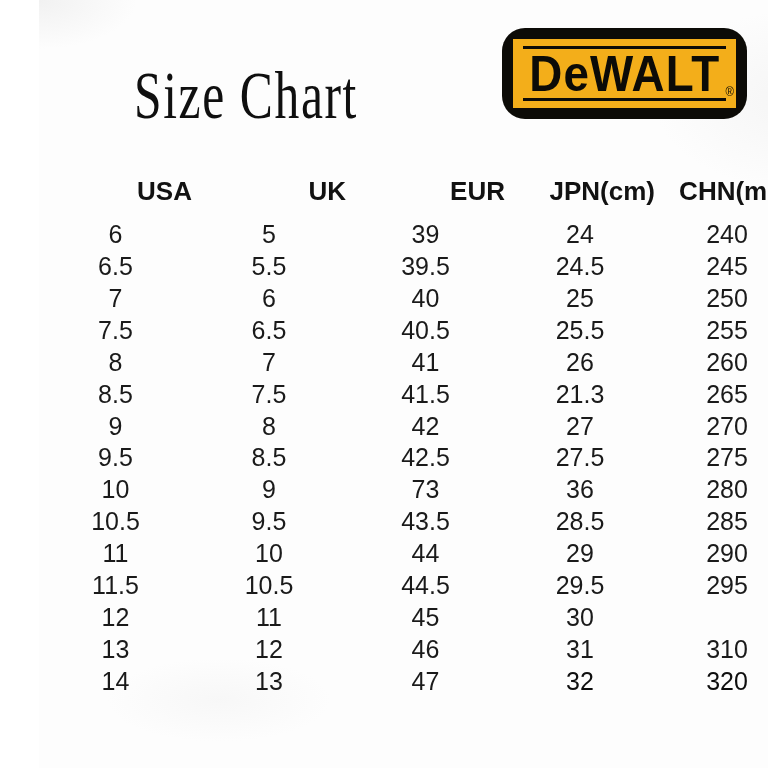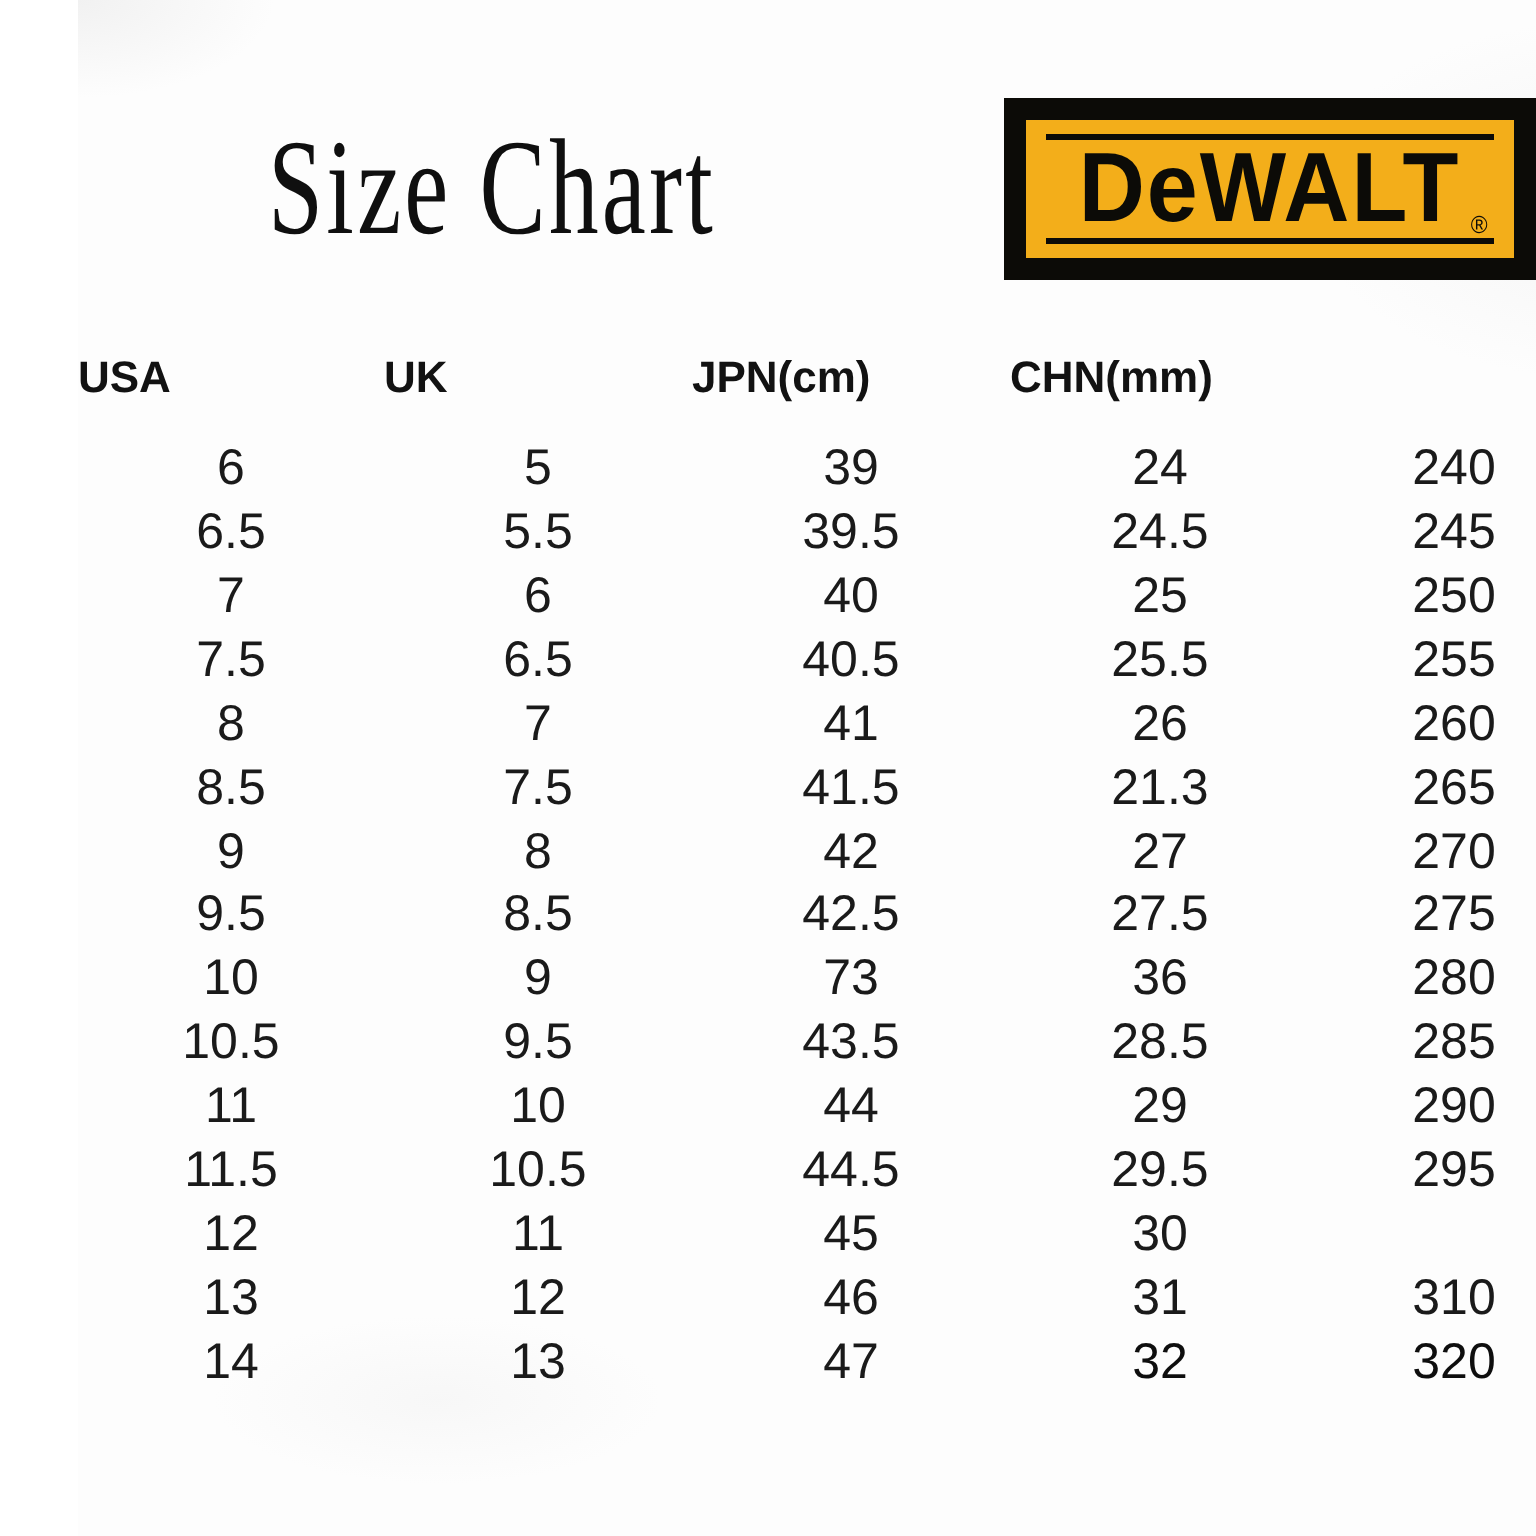--- a/index.html
+++ b/index.html
@@ -32,25 +32,26 @@
     letter-spacing: 2px;
     color: #0f0f0f;
     white-space: nowrap;
     transform: scale(0.80, 1.10);
     transform-origin: left top;
   }
   
   .logo {
     position: absolute;
     left: 463px;
-    top: 49px;
-    width: 266px;
+    top: 28px;
+    width: 245px;
     height: 91px;
     background: #0c0b07;
     padding: 11px;
+    border-radius: 23px;
   }
   .logo-plate {
     position: relative;
     width: 100%;
     height: 100%;
     background: #f3ae1a;
     display: flex;
     align-items: center;
     justify-content: center;
   }
@@ -86,23 +87,23 @@
     position: absolute;
     left: 0;
     top: 176px;
     width: 760px;
   }
   .thead, .tr {
     display: grid;
     grid-template-columns: 153px 154px 159px 150px 144px;
   }
   .th {
-    text-align: left;
+    text-align: right;
     font-weight: bold;
-    font-size: 22px;
+    font-size: 26px;
     height: 43px;
     color: #121212;
   }
   .td {
     text-align: center;
     font-size: 25px;
     height: 31.93px;
     line-height: 31.93px;
     color: #1a1a1a;
   }
@@ -123,20 +124,21 @@
         <span class="reg-mark">®</span>
       </div>
       <div class="logo-rule bottom"></div>
     </div>
   </div>
 
   <div class="size-table">
     <div class="thead">
         <div class="th">USA</div>
         <div class="th">UK</div>
+        <div class="th">EUR</div>
         <div class="th">JPN(cm)</div>
         <div class="th">CHN(mm)</div>
       </div>
     <div class="tbody">
         <div class="tr">
           <div class="td">6</div>
           <div class="td">5</div>
           <div class="td">39</div>
           <div class="td">24</div>
           <div class="td">240</div>

